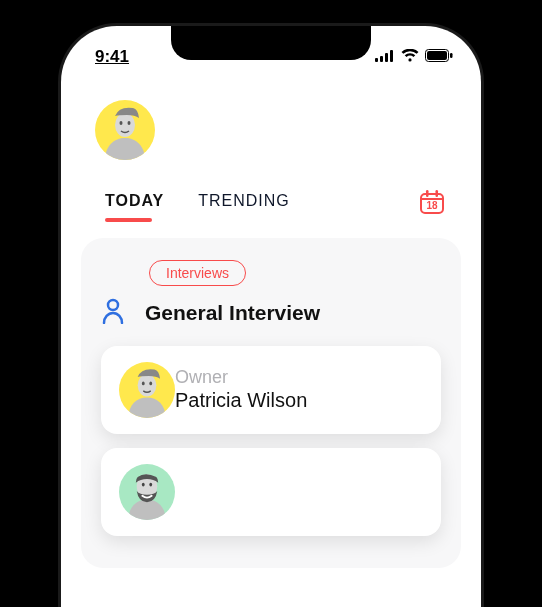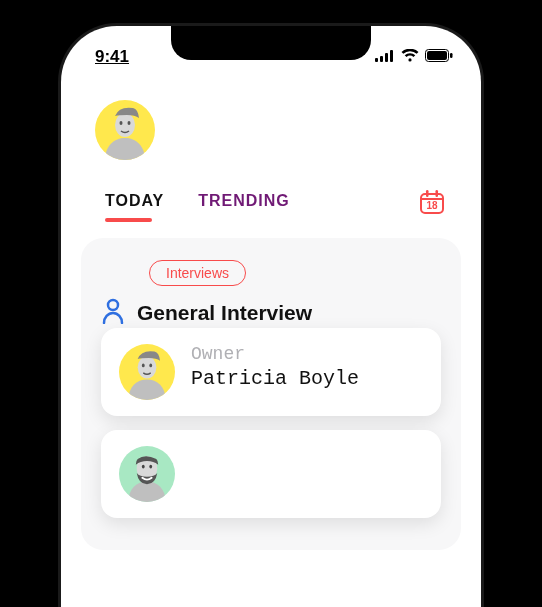--- a/index.html
+++ b/index.html
@@ -86,21 +86,21 @@
   .tab {
     font-size: 16px;
     font-weight: 700;
     letter-spacing: 1px;
     color: #111;
     padding: 8px 0 10px 0;
     cursor: pointer;
     position: relative;
     margin-right: 34px;
   }
-  .tab.inactive { color: #701a75; font-weight: 700; }
+  .tab.inactive { color: #0f172a; font-weight: 400; }
   .tab.active::after {
     content: "";
     position: absolute;
     left: 0;
     right: 12px;
     bottom: -2px;
     height: 4px;
     background: #f84b4b;
     border-radius: 3px;
   }
@@ -129,37 +129,37 @@
     color: #f84b4b;
     border: 1.5px solid #f84b4b;
     border-radius: 999px;
     padding: 4px 16px;
     margin-left: 48px;
     margin-bottom: 12px;
   }
   .card-heading {
     display: flex;
     align-items: center;
-    gap: 12px;
+    gap: 20px;
+    margin-bottom: 18px;
   }
   .person-icon { color: #2f6fe0; }
   .card-title {
     font-size: 21px;
     font-weight: 800;
     color: #111;
   }
   .person-card {
     background: #fff;
     border-radius: 16px;
     box-shadow: 0 6px 18px rgba(0,0,0,0.10);
     padding: 16px 18px;
     display: flex;
-    gap: 16px;
+    align-items: center;
     margin-bottom: 14px;
-    font-family: Liberation Mono, monospace;
   }
   .person-card .avatar {
     width: 56px;
     height: 56px;
   }
   .person-role {
     font-size: 18px;
     color: #b0b0b4;
     font-weight: 400;
     line-height: 1.2;
@@ -249,21 +249,21 @@
           <ellipse cx="30" cy="25" rx="10" ry="12" fill="#d9d9d9"></ellipse>
           <path d="M10 60c0-14 9-22 20-22s20 8 20 22" fill="#bfbfbf"></path>
           <ellipse cx="26" cy="23" rx="1.5" ry="2" fill="#555"></ellipse>
           <ellipse cx="34" cy="23" rx="1.5" ry="2" fill="#555"></ellipse>
           <path d="M26 31q4 3 8 0" stroke="#555" stroke-width="1.5" fill="none"></path>
           <path d="M20 16q4-10 18-8 5 1 6 10-4-3-12-3t-12 1z" fill="#888"></path>
         </svg>
       </div>
       <div>
         <div class="person-role">Owner</div>
-        <div class="person-name">Patricia Boyle</div>
+        <div class="person-name">Patricia Wilson</div>
       </div>
     </div>
 
     <div class="person-card">
       <div class="avatar green">
         <svg width="56" height="56" viewBox="0 0 60 60">
           <ellipse cx="30" cy="24" rx="11" ry="13" fill="#d9d9d9"></ellipse>
           <path d="M10 60c0-14 9-22 20-22s20 8 20 22" fill="#bfbfbf"></path>
           <ellipse cx="26" cy="22" rx="1.5" ry="2" fill="#444"></ellipse>
           <ellipse cx="34" cy="22" rx="1.5" ry="2" fill="#444"></ellipse>

